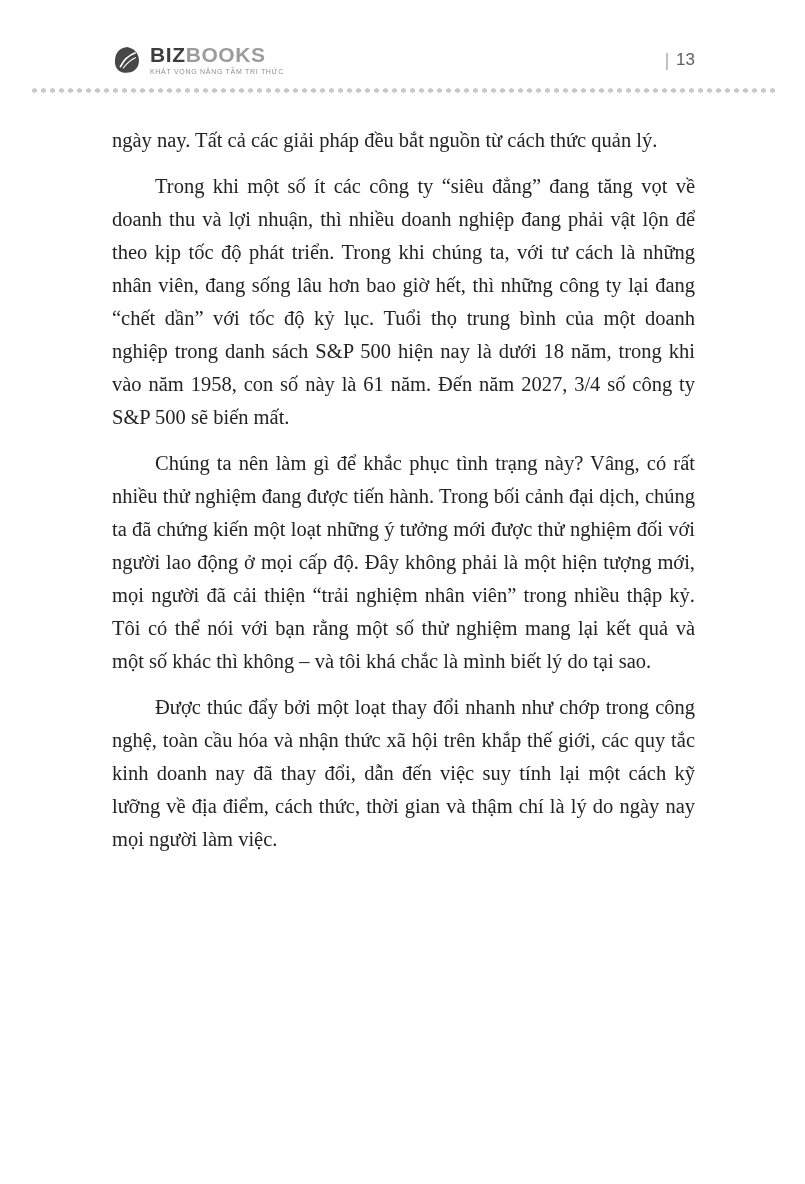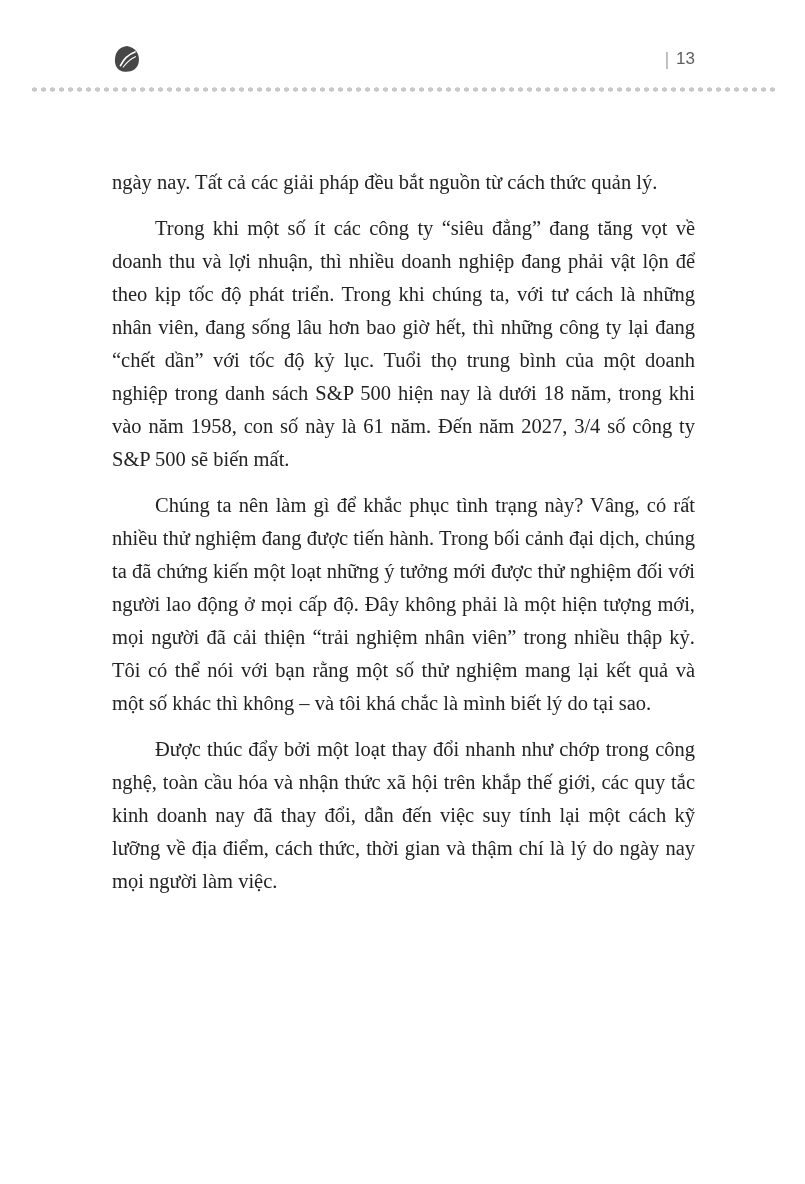--- a/index.html
+++ b/index.html
@@ -73,36 +73,40 @@
     padding: 30px 110px 0 112px;
   }
   .para {
     margin: 0 0 13px 0;
     font-size: 20.5px;
     line-height: 33px;
     color: #232323;
     text-align: justify;
     text-indent: 43px;
   }
-  .para.no-indent { text-indent: 0; margin-top: 43px; }
+  .para.no-indent { text-indent: 0; }
 </style>
 </head>
 <body>
 
 <div class="page">
 
   <header class="page-header">
     <div class="logo">
       <span class="logo-icon">
         <svg width="30" height="30" viewBox="0 0 32 32" aria-hidden="true">
           <path d="M16 2 C24 3.5 30 9.5 28.5 19.5 C27 28 18.5 31 10.5 29 C4 27 1.8 20 3.8 12 C5.6 5.8 10 3 16 2 Z" fill="#474747"></path>
           <path d="M9 23 C13 15 19 10.5 24.5 8.5" stroke="#ffffff" stroke-width="1.8" fill="none" stroke-linecap="round"></path>
           <path d="M12 24.5 C16 19 20.5 15.5 25 13.5" stroke="#ffffff" stroke-width="1.2" fill="none" stroke-linecap="round"></path>
         </svg>
       </span>
+      <div class="logo-text">
+        <div class="brand"><span class="brand-biz">BIZ</span><span class="brand-books">BOOKS</span></div>
+        <div class="tagline">KHÁT VỌNG NÂNG TẦM TRI THỨC</div>
+      </div>
     </div>
     <div class="page-number">
       <span class="pn-bar">|</span>
       <span class="pn-value">13</span>
     </div>
   </header>
 
   <div class="divider"></div>
 
   <main class="content">

